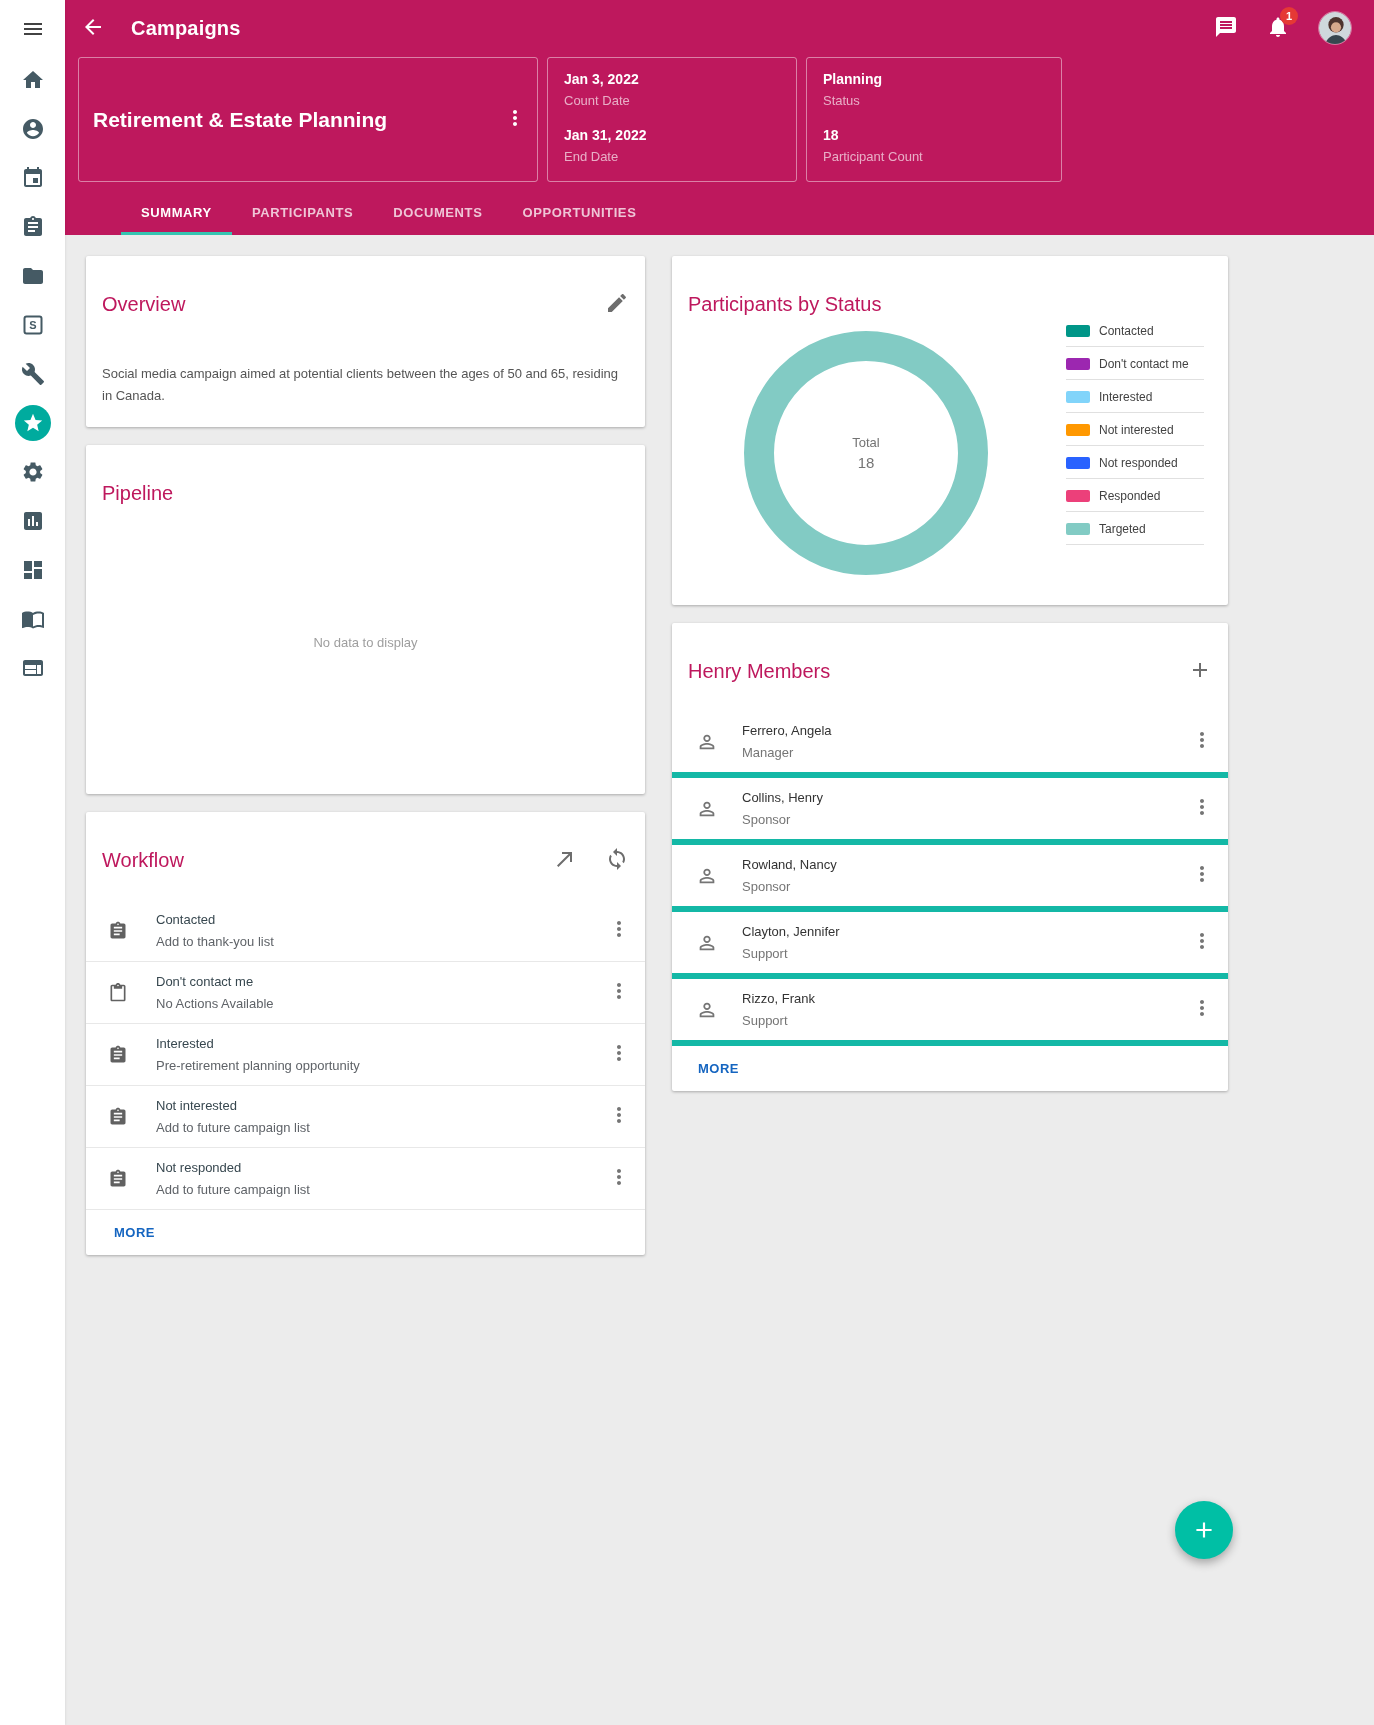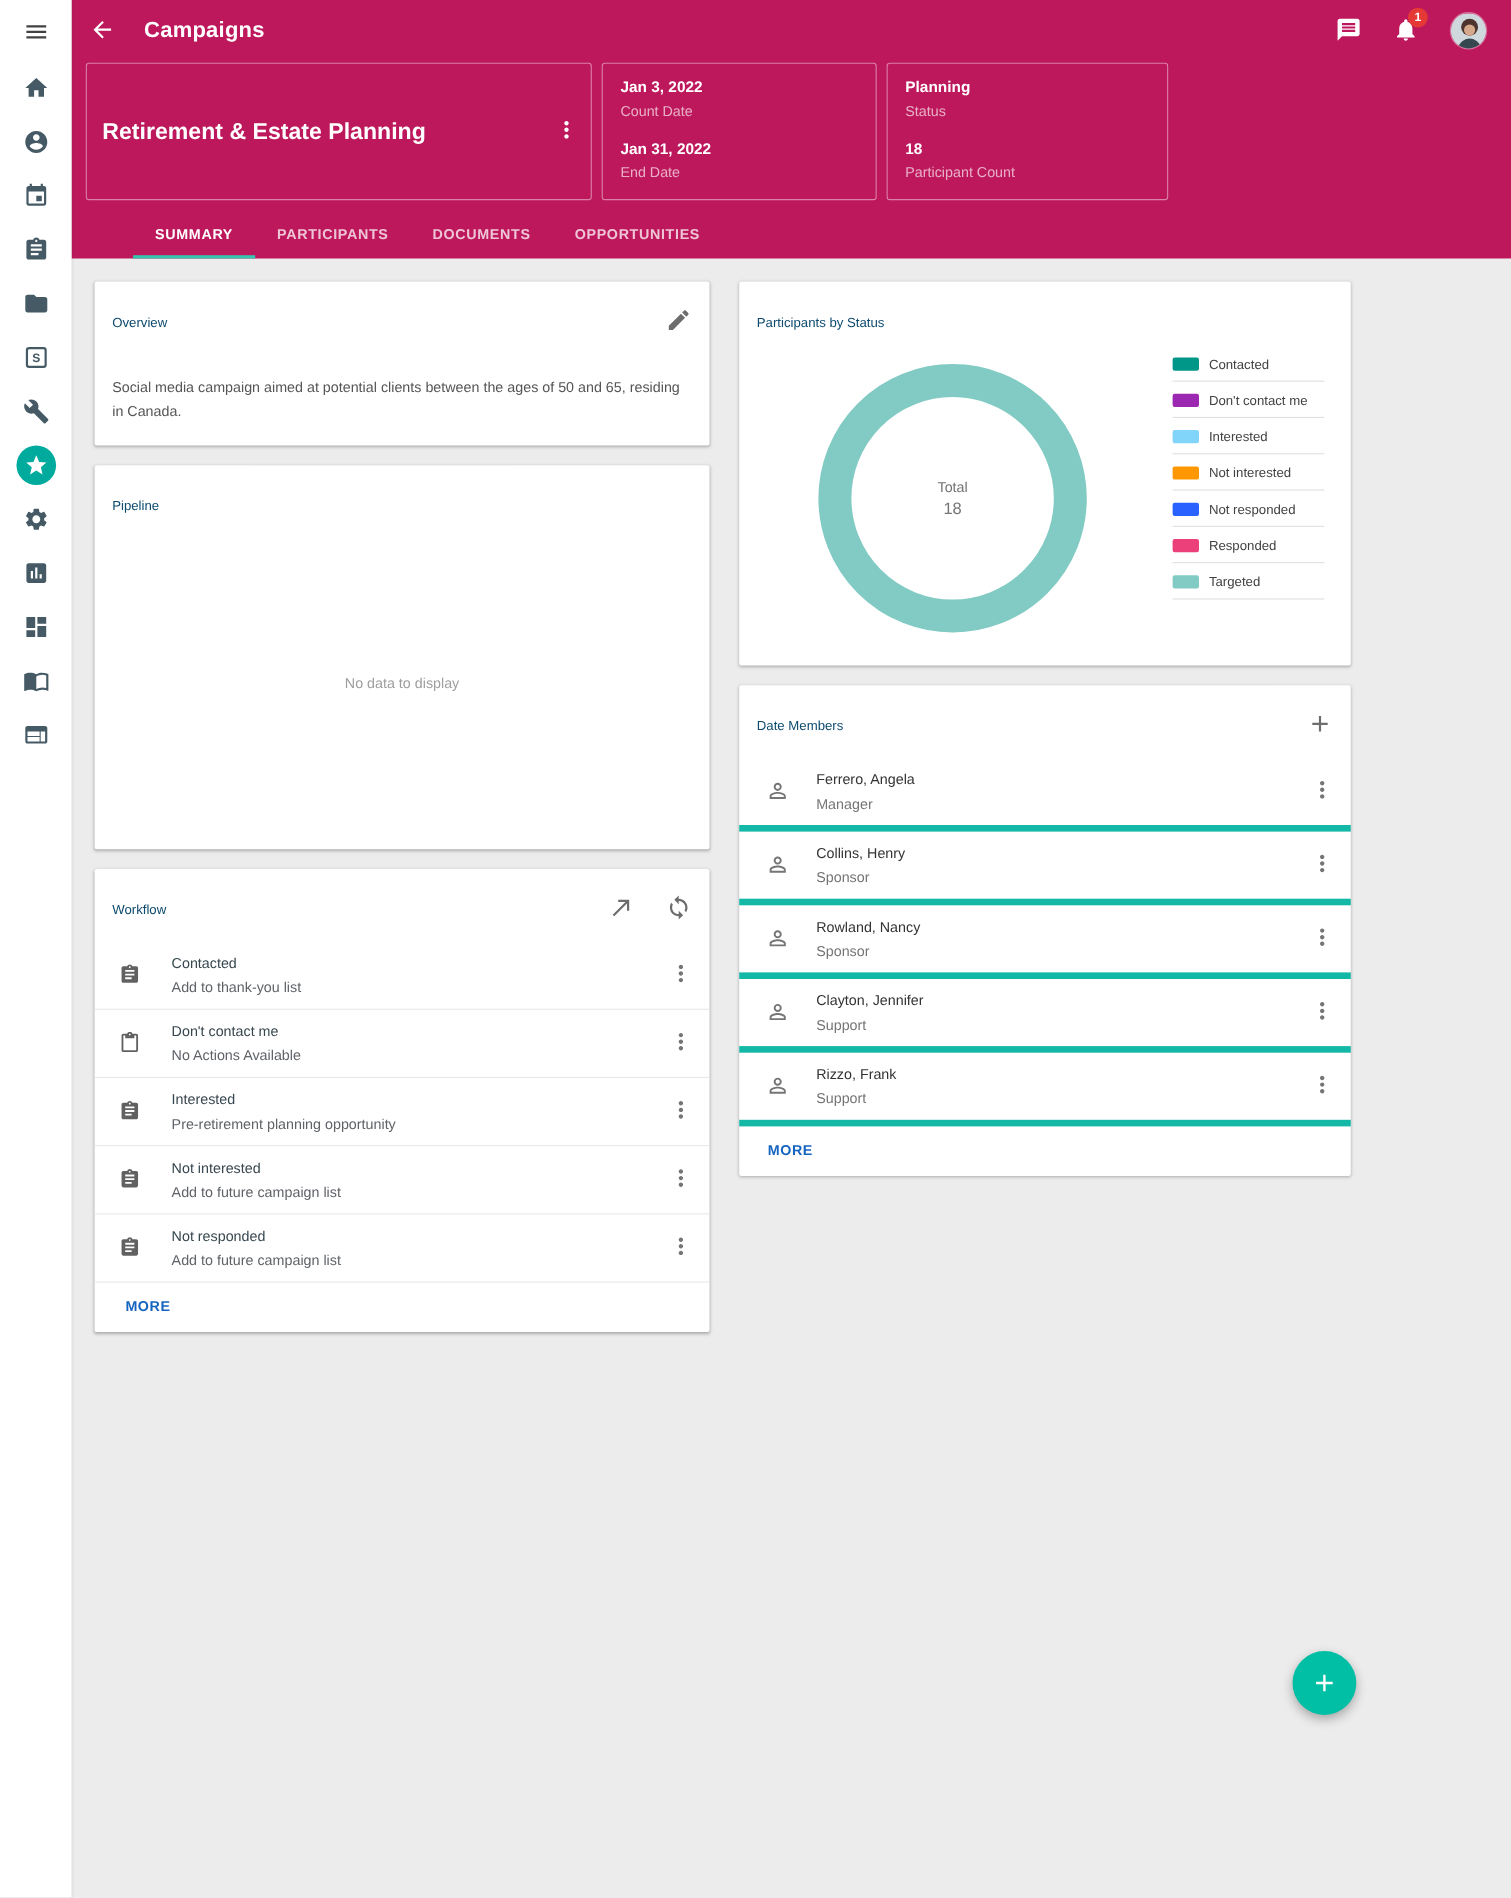--- a/index.html
+++ b/index.html
@@ -44,21 +44,21 @@
   .tabs{position:absolute;left:56px;bottom:0;display:flex;}
   .tab{padding:15px 20px 12px;font-size:13px;font-weight:700;letter-spacing:0.6px;color:rgba(255,255,255,0.75);border-bottom:3px solid transparent;}
   .tab.active{color:#fff;}
 
   
   .main{position:absolute;left:65px;top:235px;width:1309px;height:1490px;}
   .col-left{position:absolute;left:21px;top:21px;width:559px;}
   .col-right{position:absolute;left:607px;top:21px;width:556px;}
   .card{background:#fff;border-radius:2px;box-shadow:0 1px 3px rgba(0,0,0,0.28);margin-bottom:18px;position:relative;}
   .card-head{display:flex;align-items:center;padding:20px 16px 12px;}
-  .card-title{font-size:12px;color:#0c4a6e;flex:1;font-weight:400;}
+  .card-title{font-size:20px;color:#be185d;flex:1;font-weight:400;}
   .head-actions{display:flex;align-items:center;gap:28px;}
   .head-actions .ic{color:#6d6d6d;}
 
   .overview-body{padding:6px 16px 20px;font-size:13px;color:#555;line-height:22px;max-width:520px;}
 
   .pipeline-card{height:349px;}
   .empty-msg{position:absolute;top:190px;left:0;right:0;text-align:center;font-size:13px;color:#9e9e9e;}
 
   .wf-row{display:flex;align-items:center;height:61px;padding:0 14px 0 22px;border-bottom:1px solid #e8e8e8;}
   .row-ic{margin-right:28px;color:#616161;}
@@ -453,21 +453,21 @@
         </div>
         <div class="legend-row">
           <span class="swatch" style="background-color: rgb(130, 203, 196);"></span>
           <span class="legend-label">Targeted</span>
         </div>
       </div>
     </section>
 
     <section class="card team">
       <div class="card-head">
-        <h2 class="card-title">Date Members</h2>
+        <h2 class="card-title">Henry Members</h2>
         <div class="head-actions">
           <button>
             <span class="ic">
                 <svg viewBox="0 0 24 24">
                   <path d="M19 13h-6v6h-2v-6H5v-2h6V5h2v6h6v2z"></path>
                 </svg>
               </span>
           </button>
         </div>
       </div>

